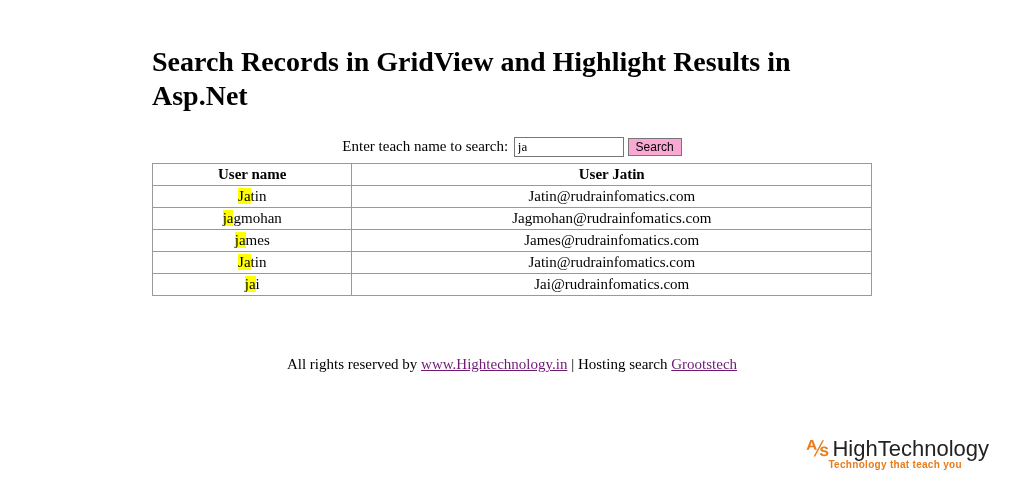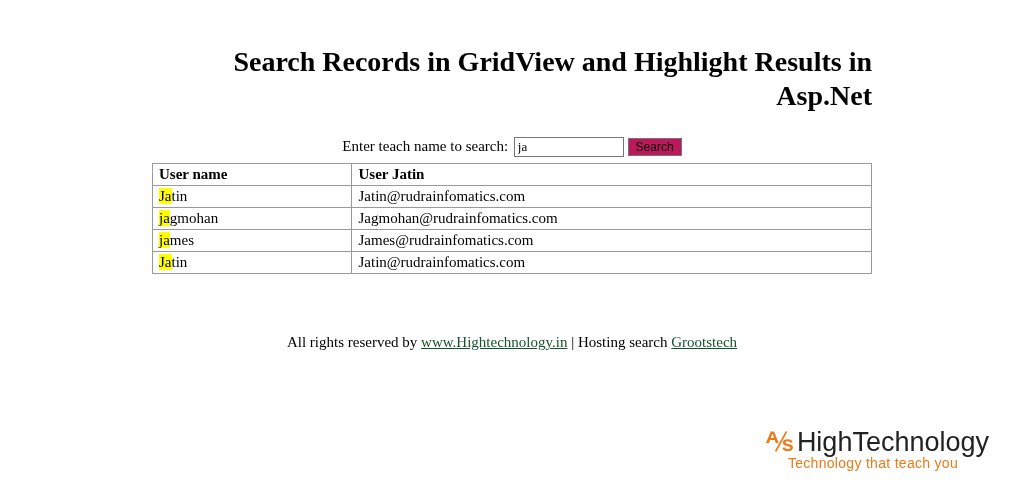--- a/index.html
+++ b/index.html
@@ -4,53 +4,53 @@
   <style>
     * { box-sizing: border-box; margin: 0; padding: 0; }
     body {
       font-family: "Times New Roman", Times, serif;
       background: #fff;
       width: 1024px;
       height: 500px;
       position: relative;
     }
     .content { width: 720px; margin: 0 auto; padding-top: 45px; }
-    h1 { font-size: 28px; font-weight: bold; text-align: right; line-height: 1.2; }
+    h1 { font-size: 28px; font-weight: bold; text-align: left; line-height: 1.2; }
     .search-row { text-align: center; margin-top: 25px; font-size: 15px; }
     .search-row input[type="text"] {
       font-family: inherit; font-size: 13px;
       border: 1px solid #767676; padding: 1px 3px;
       width: 110px; margin-left: 2px;
     }
     .search-row button {
       font-family: Arial, sans-serif; font-size: 12px;
       padding: 1px 7px; margin-left: 0;
-      border: 1px solid #767676; background: #be185d;
+      border: 1px solid #767676; background: #f9a8d4;
       cursor: pointer;
     }
     table {
       width: 100%; border-collapse: collapse; margin-top: 6px;
       font-size: 15px;
     }
     th, td {
-      border: 1px solid #999; padding: 2px 6px; text-align: left;
+      border: 1px solid #999; padding: 2px 6px; text-align: center;
       font-weight: normal;
     }
     th { font-weight: bold; }
     .hl { background: #ffff00; }
     .footer-text { text-align: center; font-size: 15px; margin-top: 60px; }
-    .footer-text a { color: #14532d; }
+    .footer-text a { color: #701a75; }
     .logo {
       position: absolute; right: 35px; bottom: 30px;
       font-family: Arial, sans-serif; text-align: left;
       line-height: 1;
     }
-    .logo-main { font-size: 27px; color: #222; font-weight: 500; }
+    .logo-main { font-size: 22px; color: #222; font-weight: 500; }
     .logo-main .accent { color: #e97b1a; font-weight: bold; margin-right: 4px; }
-    .logo-sub { font-size: 14px; color: #e97b1a; margin-left: 22px; letter-spacing: 0.3px; }
+    .logo-sub { font-size: 10px; color: #e97b1a; margin-left: 22px; letter-spacing: 0.3px; font-weight: bold; }
   </style>
 </head>
 <body>
 
 <div class="content">
   <h1>Search Records in GridView and Highlight Results in Asp.Net</h1>
 
   <div class="search-row">
     <span>Enter teach name to search:</span>
     <input type="text" value="ja" style="">
@@ -74,20 +74,24 @@
         <td>Jagmohan@rudrainfomatics.com</td>
       </tr>
       <tr>
         <td><span class="hl">ja</span><span>mes</span></td>
         <td>James@rudrainfomatics.com</td>
       </tr>
       <tr>
         <td><span class="hl">Ja</span><span>tin</span></td>
         <td>Jatin@rudrainfomatics.com</td>
       </tr>
+      <tr>
+        <td><span class="hl">ja</span><span>i</span></td>
+        <td>Jai@rudrainfomatics.com</td>
+      </tr>
     </tbody>
   </table>
 
   <div class="footer-text">
     <span>All rights reserved by </span><a href="#">www.Hightechnology.in</a><span> | Hosting search </span><a href="#">Grootstech</a>
   </div>
 </div>
 
 <div class="logo">
   <div class="logo-main">

